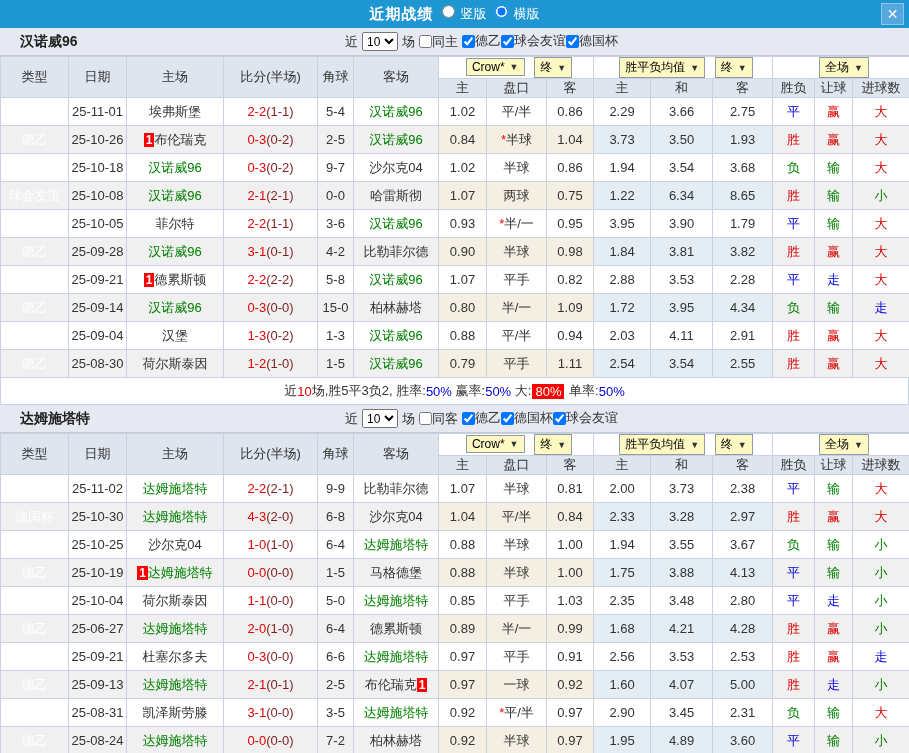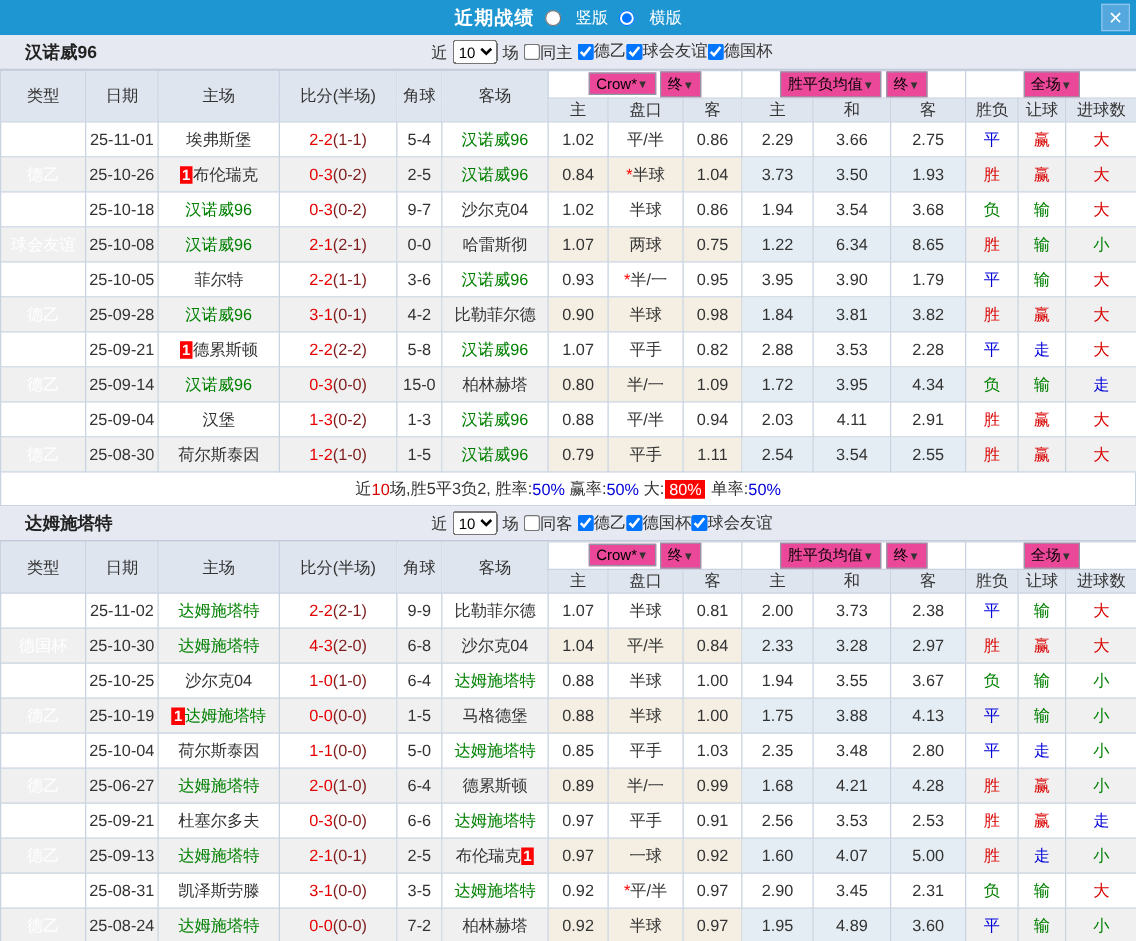--- a/index.html
+++ b/index.html
@@ -2,39 +2,39 @@
 <html><head>
 <meta charset="utf-8">
 <style>
   * { margin:0; padding:0; box-sizing:border-box; }
   html,body { width:909px; height:753px; overflow:hidden; }
   body { font-family:"Liberation Sans","DejaVu Sans",sans-serif; font-size:13px; color:#333; background:#fff; }
 
   
   .titlebar { height:28px; background:#1E96D2; display:flex; align-items:center; justify-content:center; position:relative; color:#fff; }
   .titlebar .title { font-weight:bold; font-size:15px; letter-spacing:1px; }
-  .titlebar label { margin-left:8px; display:inline-flex; align-items:center; gap:12px; cursor:pointer; }
+  .titlebar label { margin-left:8px; display:inline-flex; align-items:flex-start; gap:6px; cursor:pointer; }
   .titlebar input { cursor:pointer; }
   .close-btn { position:absolute; right:5px; top:3px; width:23px; height:22px; background:#55A8DE; border:1px solid #8CC6EC; color:#fff; font-weight:bold; text-align:center; line-height:20px; font-size:14px; cursor:pointer; }
 
   
   .section-bar { height:28px; background:#E6E9F1; border-bottom:1px solid #C2CBDA; display:flex; align-items:center; }
   .team-name { font-weight:bold; font-size:14px; color:#222; padding-left:20px; width:345px; }
   .filter { display:flex; align-items:center; gap:4px; }
   .filter select { height:19px; font-size:12px; }
   .filter label { display:inline-flex; align-items:center; cursor:pointer; }
 
   
   table { border-collapse:collapse; table-layout:fixed; width:909px; }
   th,td { border:1px solid #C8D2E0; text-align:center; overflow:hidden; white-space:nowrap; }
   thead th { font-weight:normal; font-size:13px; background:#DFE5EF; }
   thead tr.dd th { height:22px; }
   thead tr.dd th.ddcell { background:#fff; }
   thead tr.sub th { height:18px; }
-  .sel { display:inline-flex; align-items:center; background:#ec4899; border:1px solid #8F9AA8; padding:1px 5px; font-size:12px; cursor:pointer; color:#000; }
+  .sel { display:inline-flex; align-items:center; gap:5px; background:#fef9c3; border:1px solid #8F9AA8; padding:1px 5px; font-size:12px; cursor:pointer; color:#000;margin-left:6px; }
   .sel .arr { font-size:9px; color:#333; }
 
   tbody td { height:28px; font-size:13px; color:#333; }
   tr.odd td { background:#FFFFFF; }
   tr.even td { background:#F0F0F0; }
   td.asia { background:#FDF8F0; }  tr.even td.asia { background:#F5EFE3; }
   td.eu   { background:#EDF5FA; }  tr.even td.eu   { background:#E4EDF3; }
 
   td.ty-l { background:#CC00CC; color:#fff; }
   td.ty-f { background:#00A6A6; color:#fff; }

